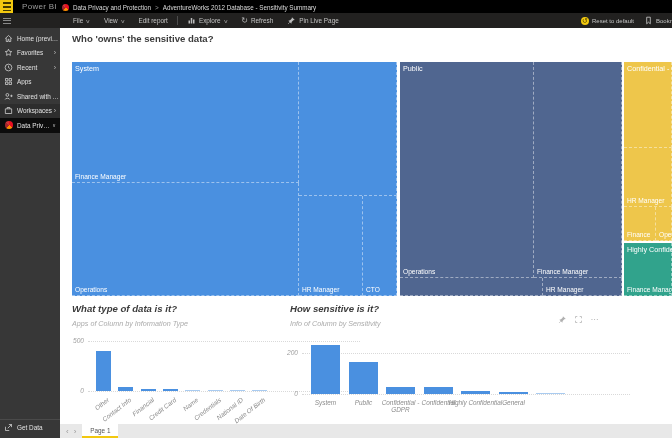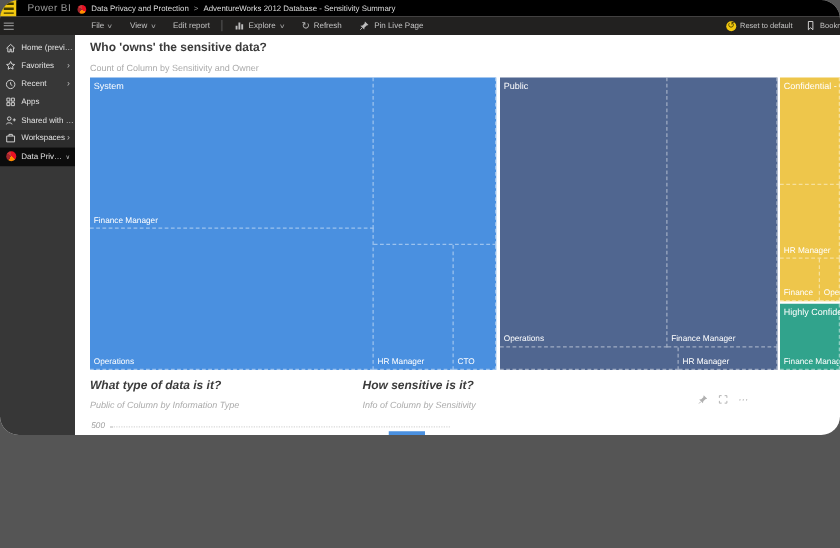--- a/index.html
+++ b/index.html
@@ -1,18 +1,18 @@
 <!DOCTYPE html>
 <html><head>
 <meta charset="utf-8">
 <style>
   *{margin:0;padding:0;box-sizing:border-box;}
   html,body{background:#555;}
-  .screen{position:relative;width:672px;height:348px;overflow:hidden;background:#fff;
-    font-family:"Liberation Sans",sans-serif;border-radius:15px;-webkit-user-select:none;}
+  .screen{position:relative;width:672px;height:438px;overflow:hidden;background:#fff;
+    font-family:"Liberation Sans",sans-serif;-webkit-user-select:none;}
   
   .topbar{position:absolute;left:0;top:0;width:672px;height:13px;background:#000;z-index:30;}
   .hamburger{position:absolute;left:0;top:0;width:13px;height:13px;background:#f2c80f;cursor:pointer;}
   .hamburger i{display:block;height:1.4px;background:#423a00;margin:2.4px 2.5px 0 2.5px;}
   .brand{position:absolute;left:22px;top:2px;font-size:8px;color:#9c9c9c;letter-spacing:.3px;}
   .crumb{position:absolute;left:62px;top:3px;height:8px;display:flex;align-items:center;gap:4px;
     font-size:6.3px;color:#dcdcdc;white-space:nowrap;}
   .app-dot{width:7px;height:7px;border-radius:50%;flex:0 0 auto;
     background:conic-gradient(#e81123 0 35%,#ff8c00 35% 60%,#a4262c 60% 85%,#d13438 85%);}
   .crumb .sep{color:#9a9a9a;}
@@ -217,21 +217,20 @@
       <span class="sicon">
         <svg width="9" height="9" viewBox="0 0 12 12">
             <path d="M2 5v5h5M5 7l5-5M6.5 2H10v3.5" fill="none" stroke="#d8d8d8" stroke-width="1"></path>
           </svg>
       </span>
       <span>Get Data</span>
     </div>
   </div>
 
   <div class="vtitle" style="left:72px;top:33px;">Who 'owns' the sensitive data?</div>
-  <div class="vsub" style="left:72px;top:50px;">Count of Column by Sensitivity and Owner</div>
   <div class="treemap" id="treemap">
       <div class="tm-group" style="left: 0px; top: 0px; width: 325px; height: 234px; background: rgb(74, 144, 224);">
         <div class="tm-cell" style="left: 0px; top: 0px; width: 227px; height: 121px;">
           <span class="tm-cell-label">Finance Manager</span>
         </div>
         <div class="tm-cell" style="left: 0px; top: 121px; width: 227px; height: 113px;">
           <span class="tm-cell-label">Operations</span>
         </div>
         <div class="tm-cell" style="left: 227px; top: 0px; width: 98px; height: 134px;"></div>
         <div class="tm-cell" style="left: 227px; top: 134px; width: 64px; height: 100px;">
@@ -271,21 +270,21 @@
       <div class="tm-group" style="left: 552px; top: 181px; width: 48px; height: 53px; background: rgb(49, 163, 140);">
         <div class="tm-cell" style="left: 0px; top: 0px; width: 48px; height: 53px;">
           <span class="tm-cell-label">Finance Manager</span>
         </div>
         <span class="tm-group-label">Highly Confidential</span>
       </div>
     </div>
 
   <div class="chart" id="chart1" style="left:72px;top:300px;width:292px;height:124px;">
     <div class="vtitle" style="left:0;top:3px;">What type of data is it?</div>
-    <div class="vsub" style="left:0;top:19px;">Public of Column by Information Type</div>
+    <div class="vsub" style="left:0;top:19px;">Apps of Column by Information Type</div>
   <div class="gline" style="left: 16px; width: 272px; top: 41px;"></div>
       <div class="ytick" style="left: -4px; top: 37px;">500</div>
       <div class="gline" style="left: 16px; width: 272px; top: 91px;"></div>
       <div class="ytick" style="left: -4px; top: 87px;">0</div>
       <div class="bar" style="left: 24px; width: 15px; top: 51px; height: 40px; background: rgb(74, 144, 224);"></div>
       <div class="xlabel rot" style="left: -36.5px; top: 96px;">Other</div>
       <div class="bar" style="left: 46px; width: 15px; top: 87px; height: 4px; background: rgb(74, 144, 224);"></div>
       <div class="xlabel rot" style="left: -14.5px; top: 96px;">Contact Info</div>
       <div class="bar" style="left: 69px; width: 15px; top: 88.5px; height: 2.5px; background: rgb(74, 144, 224);"></div>
       <div class="xlabel rot" style="left: 8.5px; top: 96px;">Financial</div>

